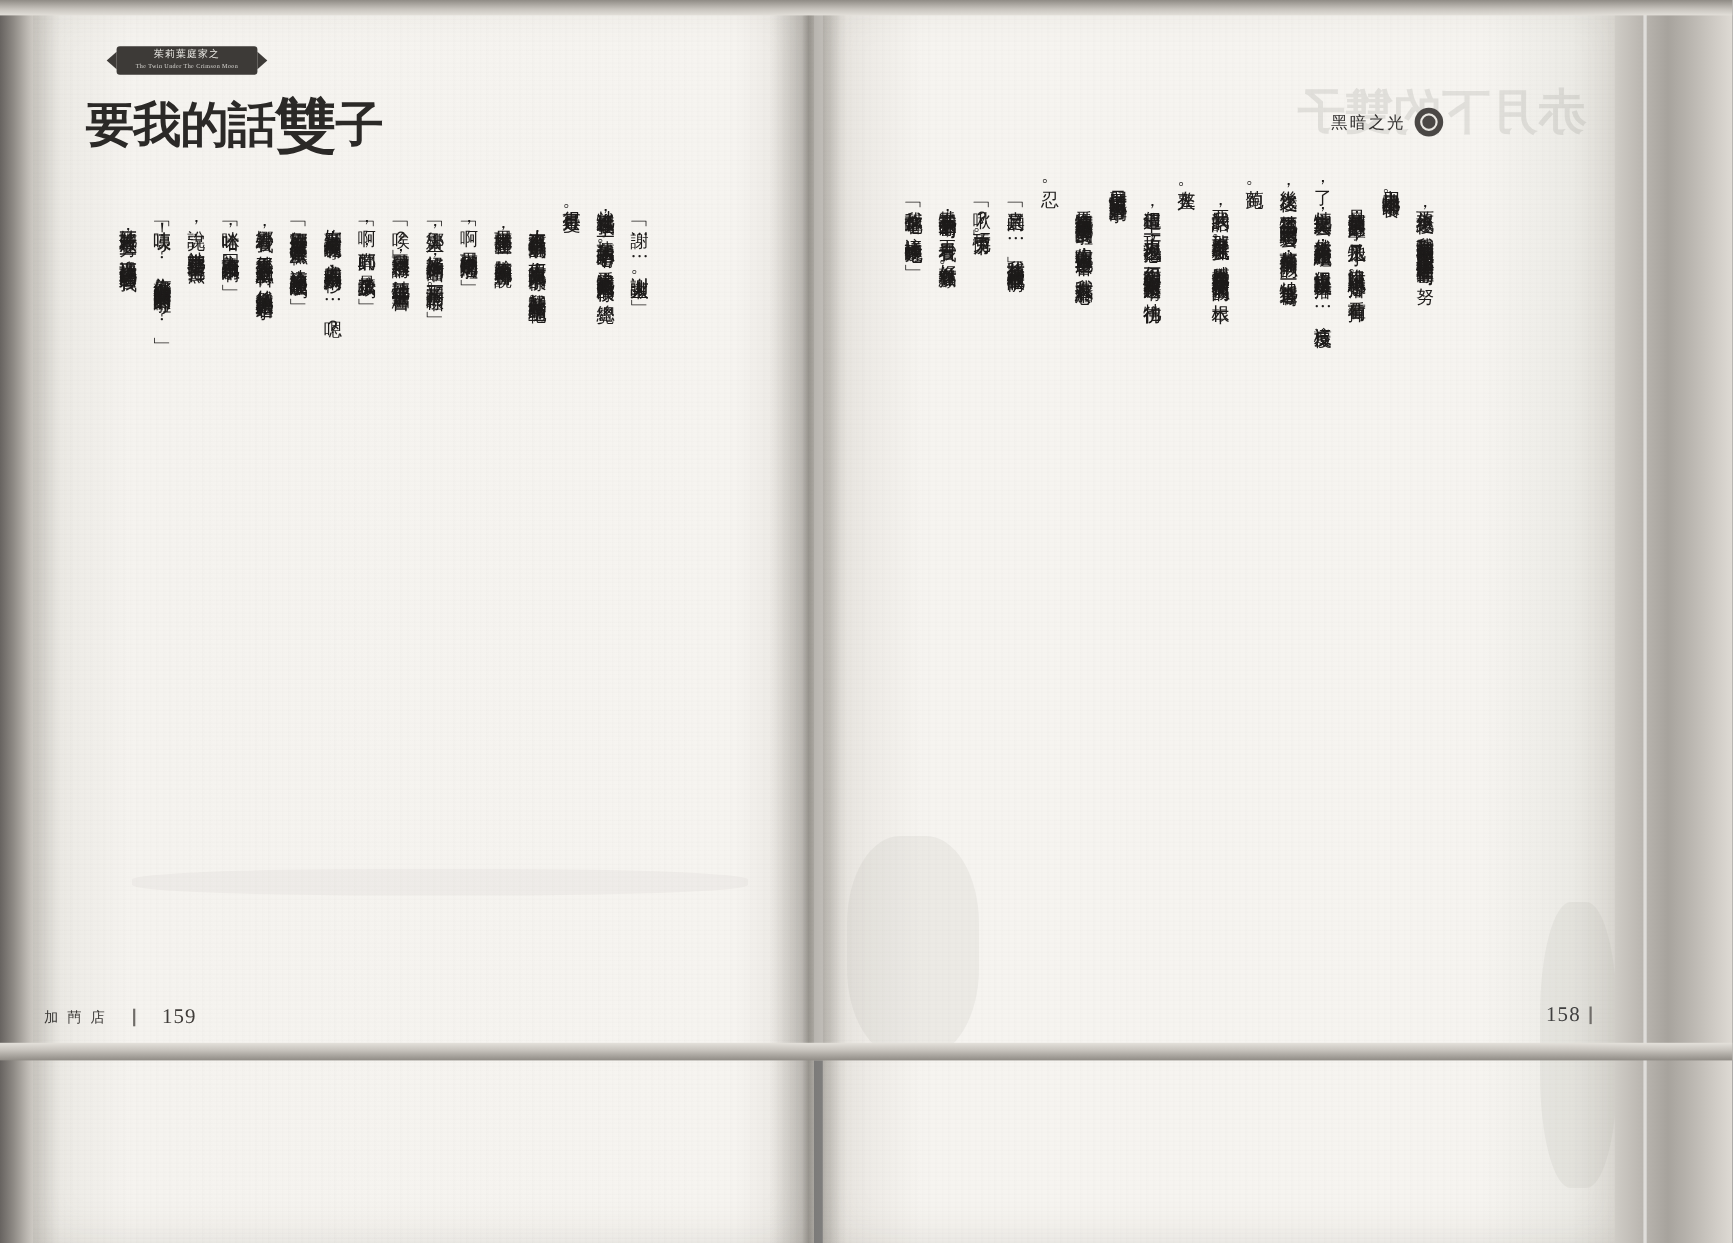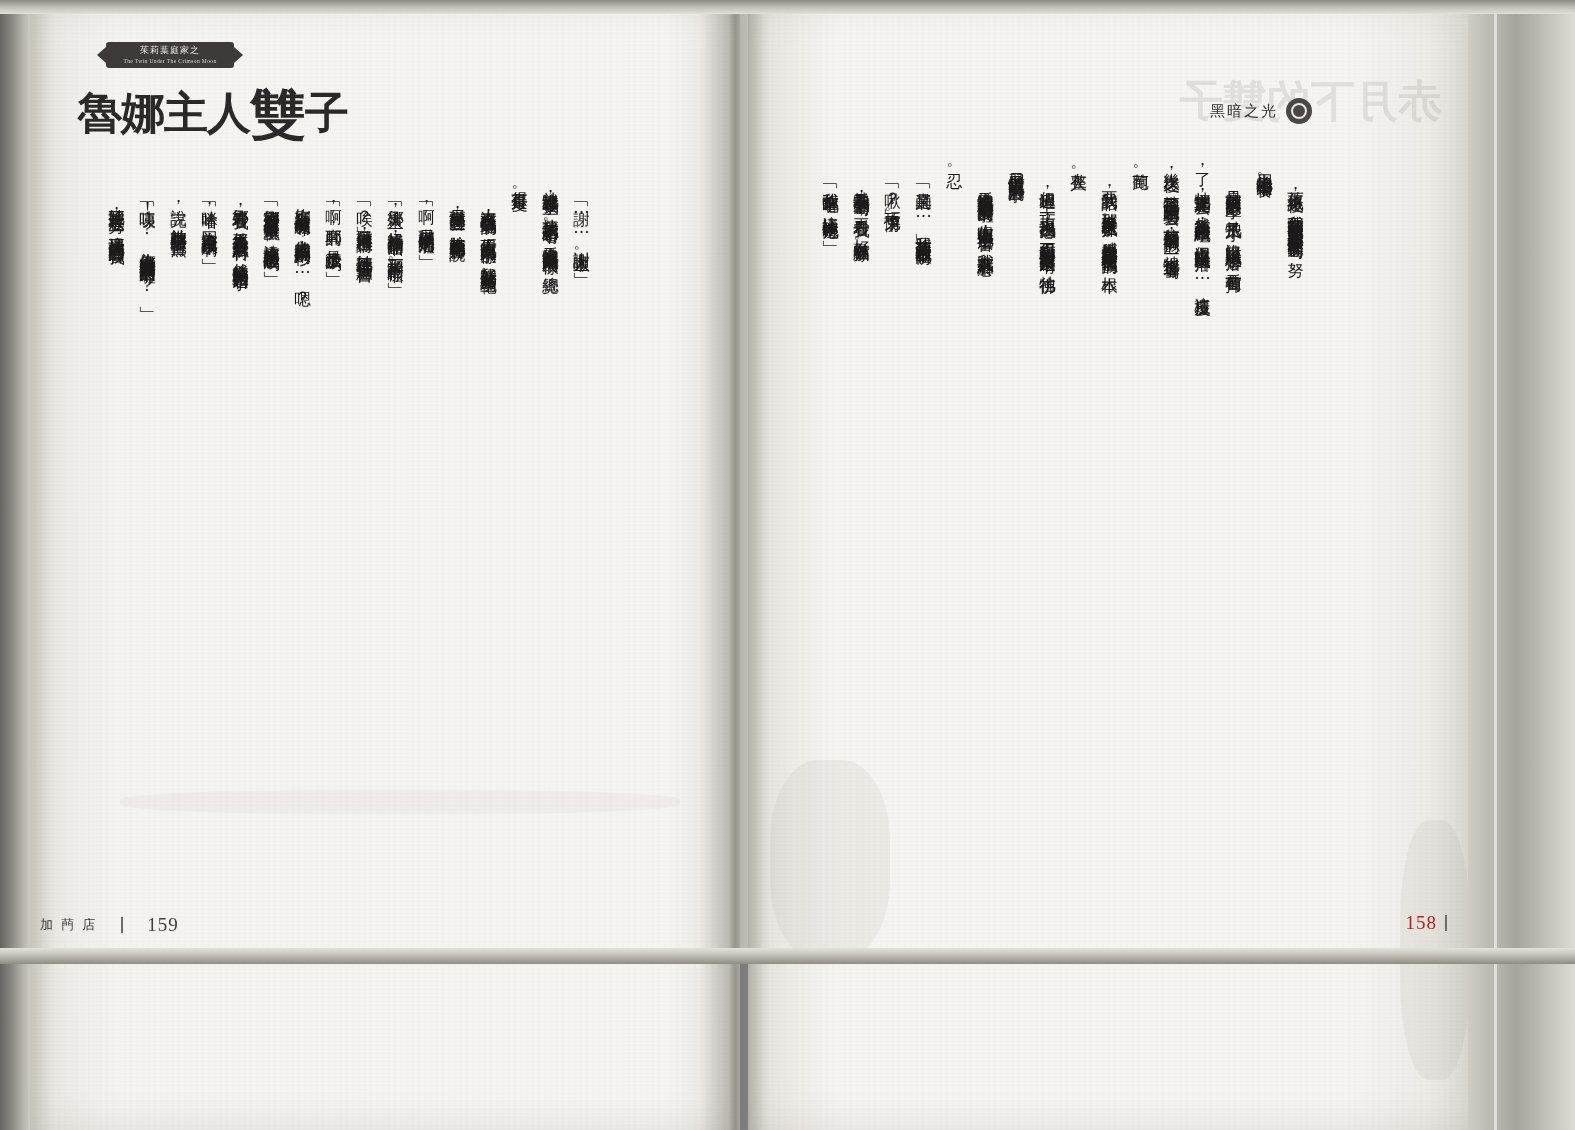--- a/index.html
+++ b/index.html
@@ -243,21 +243,21 @@
     right: 128px;
     bottom: 30px;
     display: flex;
     align-items: center;
     gap: 8px;
   }
   #right-pageno {
     font-family: "Liberation Serif", serif;
     font-size: 19px;
     letter-spacing: 1px;
-    color: #b91c1c;
+    color: #404040;
   }
   #right-footer .rule {
     width: 2px; height: 16px; background: #6f6c68;
   }
 
   
   .blotch {
     position: absolute;
     background: rgba(150,146,140,0.10);
     border-radius: 40%;
@@ -285,21 +285,21 @@
   <div id="edge-right"></div>
   <div id="edge-top"></div>
   <div id="edge-bottom"></div>
 
   <div id="masthead">
     <div id="series-ribbon">
       <span id="series-cn">茱莉葉庭家之</span>
       <span id="series-en">The Twin Under The Crimson Moon</span>
     </div>
     <div id="book-title">
-      <span>魯娜主人</span><span class="big">雙</span><span>子</span>
+      <span>要我的話</span><span class="big">雙</span><span>子</span>
     </div>
   </div>
 
   <div id="ghost-title">赤月下的雙子</div>
   <div id="rp-header">
     <span id="rp-chapter">黑暗之光</span>
     <span id="rp-emblem"></span>
   </div>
 
   <div class="col-block" id="left-body">

